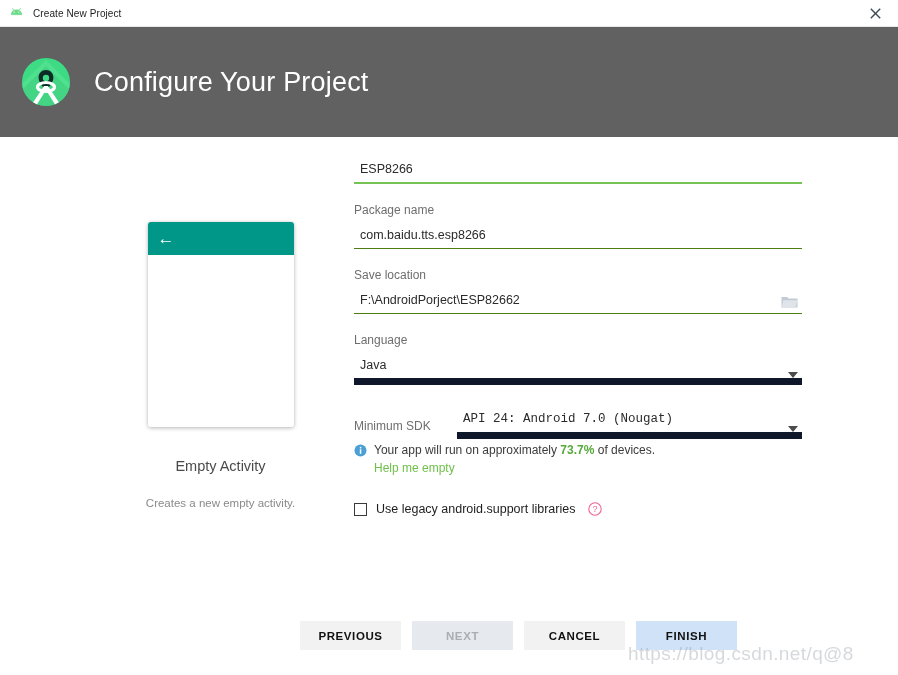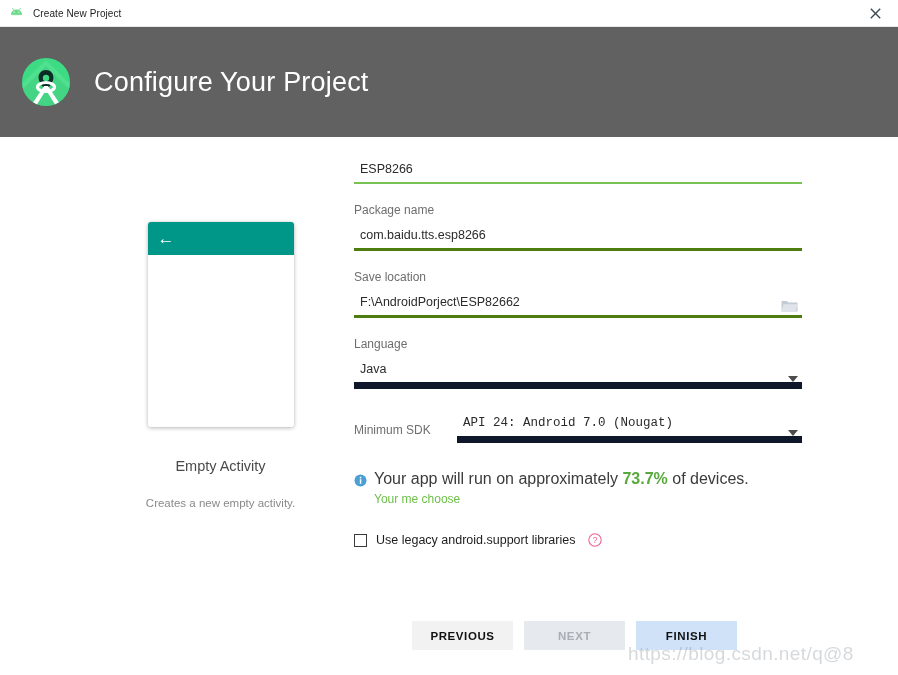--- a/index.html
+++ b/index.html
@@ -120,21 +120,21 @@
     color: #6e6e6e;
     margin-bottom: 8px;
     display: block;
   }
   .field-input {
     width: 100%;
     font-size: 12.5px;
     color: #2b2b2b;
     padding: 2px 0 6px 6px;
     border: none;
-    border-bottom: 3px solid #4d7c0f;
+    border-bottom: 1px solid #4d7c0f;
     background: transparent;
     outline: none;
     font-family: "Liberation Sans", sans-serif;
   }
   .field-input.focused { border-bottom: 2px solid #77c255; }
   .field-input.with-icon { padding-right: 34px; }
 
   .folder-icon {
     position: absolute; right: 4px; bottom: 5px;
     width: 17px; height: 14px;
@@ -167,23 +167,23 @@
   }
   .sdk-label {
     font-size: 12px; color: #6e6e6e;
     padding-bottom: 6px;
     flex: 0 0 auto;
     width: 103px;
   }
   .sdk-select { position: relative; flex: 1 1 auto; font-family: Liberation Mono, monospace; }
 
   .sdk-info {
-    margin-top: 27px;
-    display: flex; align-items: center;
-    font-size: 16px; color: #3b3b3b;
+    margin-top: 4px;
+    display: flex; align-items: center;
+    font-size: 12px; color: #3b3b3b;
   }
   .info-icon {
     flex: 0 0 auto;
     width: 13px; height: 13px;
     margin-right: 7px; margin-top: 1px;
   }
   .info-pct { color: #57a93b; font-weight: bold; }
   .help-link {
     display: inline-block;
     margin-left: 20px; margin-top: 4px;
@@ -358,40 +358,41 @@
             <rect x="5.8" y="5.2" width="1.5" height="4.6" fill="#ffffff"></rect>
             <rect x="5.8" y="2.8" width="1.5" height="1.6" fill="#ffffff"></rect>
           </svg>
         </span>
         <span>
           <span>Your app will run on approximately</span>
           <span class="info-pct">73.7%</span>
           <span>of devices.</span>
         </span>
       </div>
-      <a class="help-link">Your me choose</a>
+      <a class="help-link">Help me empty</a>
 
       
       <div class="legacy-row">
         <span class="checkbox"></span>
         <span class="legacy-label">Use legacy android.support libraries</span>
         <span class="help-q">
           <svg width="14" height="14" viewBox="0 0 14 14">
             <circle cx="7" cy="7" r="6.2" fill="none" stroke="#f06292" stroke-width="1.1"></circle>
             <text x="7" y="10.4" font-size="9" fill="#f06292" text-anchor="middle" font-family="Liberation Sans, sans-serif">?</text>
           </svg>
         </span>
       </div>
 
     </div>
   </div>
 
   <div class="footer">
     <div class="buttons">
       <button class="btn">PREVIOUS</button>
       <button class="btn disabled">NEXT</button>
+      <button class="btn">CANCEL</button>
       <button class="btn primary">FINISH</button>
     </div>
   </div>
 
   <div class="watermark">https://blog.csdn.net/q@8</div>
 
 </div>
 
 </body></html>

